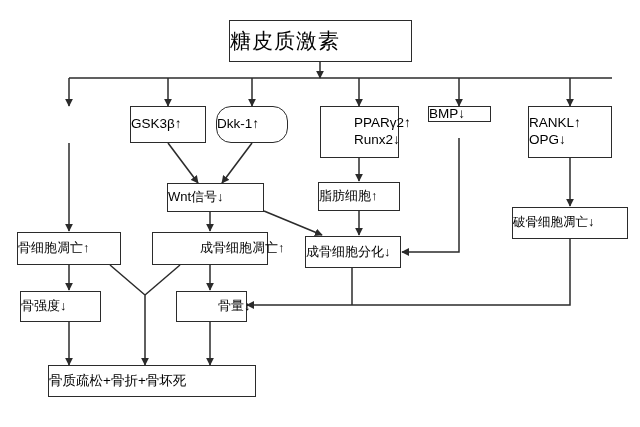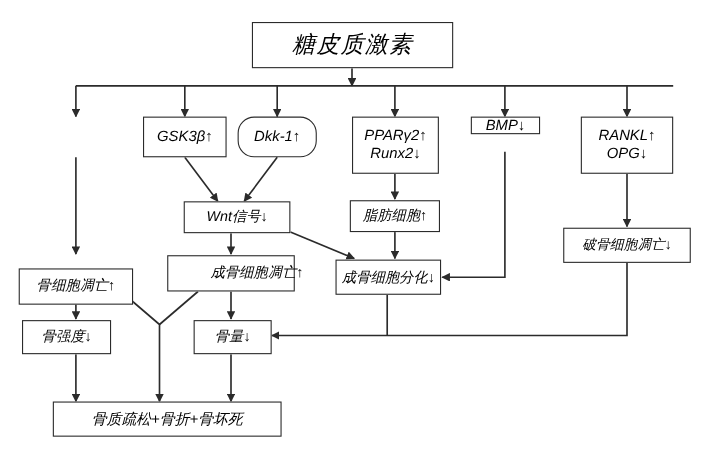--- a/index.html
+++ b/index.html
@@ -11,27 +11,26 @@
     overflow:hidden;
   }
   #svg-layer{position:absolute;left:0;top:0;width:640px;height:427px;}
   .node{
     position:absolute;
     box-sizing:border-box;
     border:1.4px solid #2b2b2b;
     background:#ffffff;
     display:flex;
     flex-direction:column;
-    align-items:center;
+    align-items:flex-start;
     justify-content:center;
     text-align:center;
     color:#000000;
     line-height:1.25;
     white-space:nowrap;
-    font-style:italic;
   }
   .node .line{display:block;}
   .title-node{font-size:21px;letter-spacing:1px;}
   .lvl1-node{font-size:13.5px;}
   .mid-node{font-size:13px;}
   .small-node{font-size:12.5px;}
   .outcome-node{font-size:13.5px;}
 </style>
 </head>
 <body>
@@ -98,21 +97,21 @@
 
 
   <div class="node lvl1-node" style="left:130px;top:106px;width:76px;height:37px;">
     <span class="line">GSK3β↑</span>
   </div>
 
   <div class="node lvl1-node" style="left:216px;top:106px;width:72px;height:37px;border-radius:15px;">
     <span class="line">Dkk-1↑</span>
   </div>
 
-  <div class="node lvl1-node" style="left:320px;top:106px;width:79px;height:52px;">
+  <div class="node lvl1-node" style="left:320px;top:106px;width:79px;height:52px;padding-left:33px;">
     <span class="line">PPARγ2↑</span>
     <span class="line">Runx2↓</span>
   </div>
 
   <div class="node lvl1-node" style="left:428px;top:106px;width:63px;height:16px;">
     <span class="line">BMP↓</span>
   </div>
 
   <div class="node lvl1-node" style="left:528px;top:106px;width:84px;height:52px;">
     <span class="line">RANKL↑</span>
@@ -124,37 +123,37 @@
   </div>
 
   <div class="node mid-node" style="left:318px;top:182px;width:82px;height:29px;">
     <span class="line">脂肪细胞↑</span>
   </div>
 
   <div class="node small-node" style="left:512px;top:207px;width:116px;height:32px;">
     <span class="line">破骨细胞凋亡↓</span>
   </div>
 
-  <div class="node mid-node" style="left:17px;top:244px;width:104px;height:33px;">
+  <div class="node mid-node" style="left:17px;top:232px;width:104px;height:33px;">
     <span class="line">骨细胞凋亡↑</span>
   </div>
 
   <div class="node mid-node" style="left:152px;top:232px;width:116px;height:33px;padding-left:47px;">
     <span class="line">成骨细胞凋亡↑</span>
   </div>
 
   <div class="node mid-node" style="left:305px;top:236px;width:96px;height:32px;">
     <span class="line">成骨细胞分化↓</span>
   </div>
 
   <div class="node mid-node" style="left:20px;top:291px;width:81px;height:31px;">
     <span class="line">骨强度↓</span>
   </div>
 
-  <div class="node mid-node" style="left:176px;top:291px;width:71px;height:31px;">
+  <div class="node mid-node" style="left:176px;top:291px;width:71px;height:31px;padding-left:41px;">
     <span class="line">骨量↓</span>
   </div>
 
   <div class="node outcome-node" style="left:48px;top:365px;width:208px;height:32px;">
     <span class="line">骨质疏松+骨折+骨坏死</span>
   </div>
 
 </div>
 
 </body></html>

